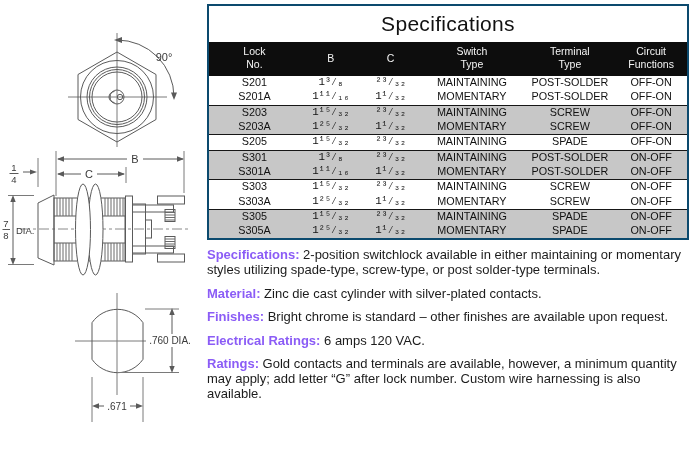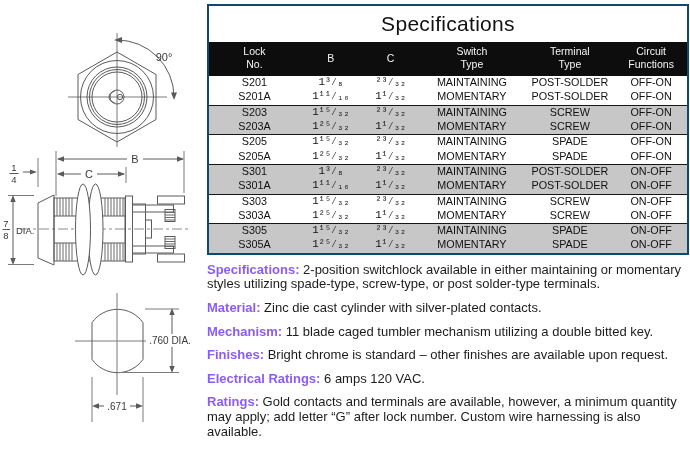--- a/index.html
+++ b/index.html
@@ -217,28 +217,20 @@
             <td>OFF-ON</td>
           </tr>
           <tr class="grp">
             <td>S205</td>
             <td class="c-frac">1¹⁵⁄₃₂</td>
             <td class="c-frac">²³⁄₃₂</td>
             <td>MAINTAINING</td>
             <td>SPADE</td>
             <td>OFF-ON</td>
           </tr>
-          <tr>
-            <td>S205A</td>
-            <td class="c-frac">1²⁵⁄₃₂</td>
-            <td class="c-frac">1¹⁄₃₂</td>
-            <td>MOMENTARY</td>
-            <td>SPADE</td>
-            <td>OFF-ON</td>
-          </tr>
           <tr class="grp shaded">
             <td>S301</td>
             <td class="c-frac">1³⁄₈</td>
             <td class="c-frac">²³⁄₃₂</td>
             <td>MAINTAINING</td>
             <td>POST-SOLDER</td>
             <td>ON-OFF</td>
           </tr>
           <tr class="shaded">
             <td>S301A</td>
@@ -280,20 +272,19 @@
             <td>SPADE</td>
             <td>ON-OFF</td>
           </tr>
         </tbody>
       </table>
     </div>
 
     <div class="notes">
       <p><b>Specifications:</b><span> 2-position switchlock available in either maintaining or momentary styles utilizing spade-type, screw-type, or post solder-type terminals.</span></p>
       <p><b>Material:</b><span> Zinc die cast cylinder with silver-plated contacts.</span></p>
-      <p><b>Mechanism:</b><span> 11 blade caged tumbler mechanism utilizing a double bitted key.</span></p>
       <p><b>Finishes:</b><span> Bright chrome is standard – other finishes are available upon request.</span></p>
       <p><b>Electrical Ratings:</b><span> 6 amps 120 VAC.</span></p>
       <p><b>Ratings:</b><span> Gold contacts and terminals are available, however, a minimum quantity may apply; add letter “G” after lock number. Custom wire harnessing is also available.</span></p>
     </div>
 
   </div>
 </div>
 
 </body></html>

